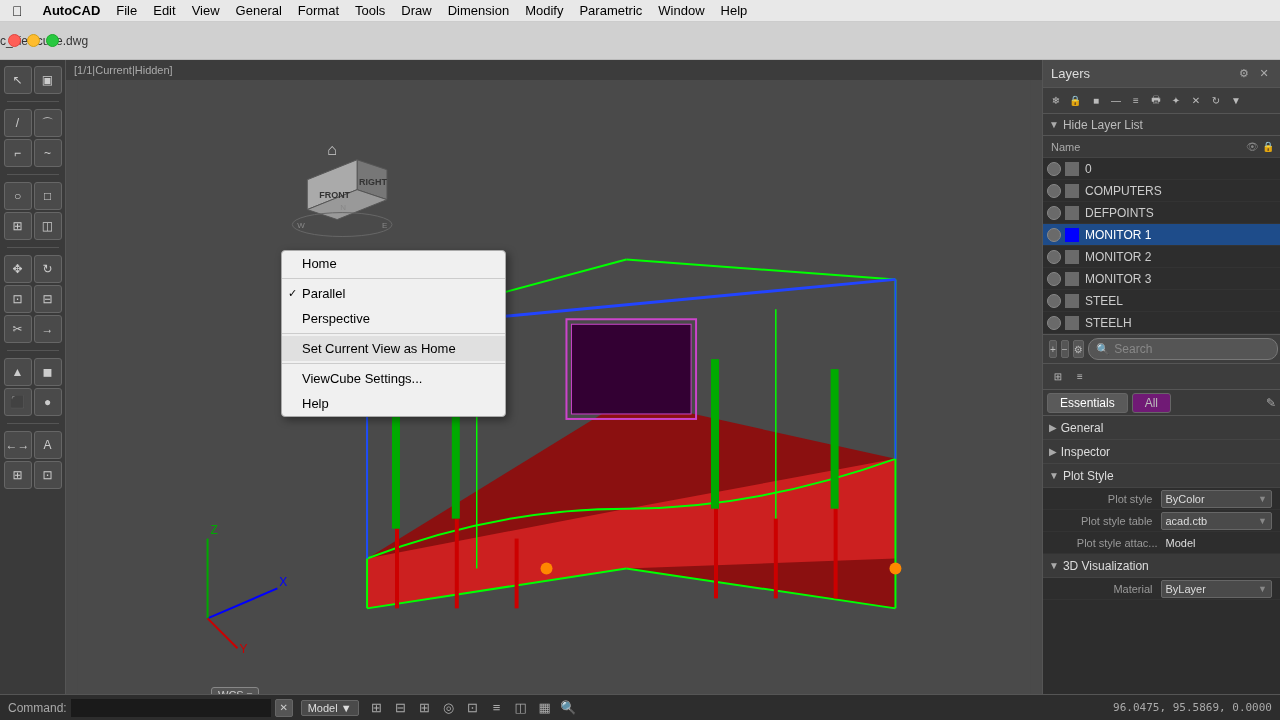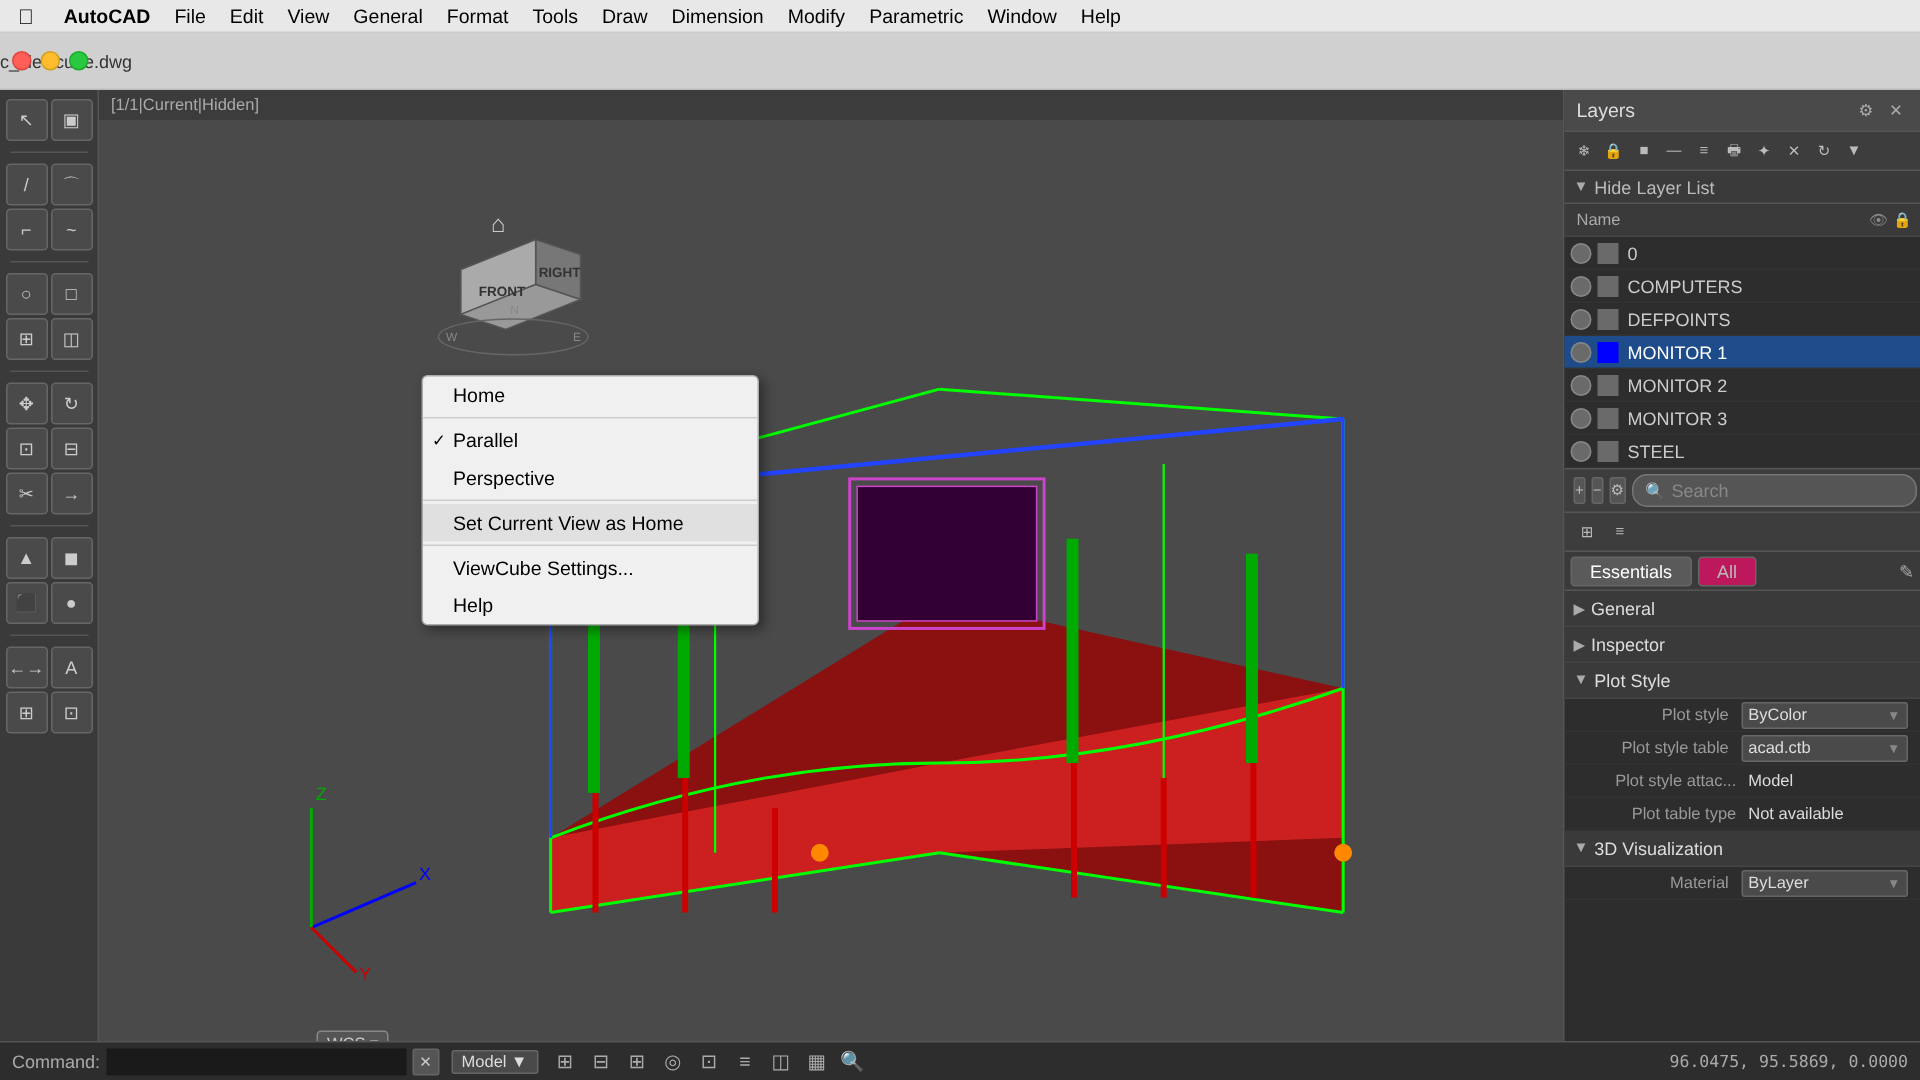--- a/index.html
+++ b/index.html
@@ -152,21 +152,21 @@
     #props-header {
       height: 28px; background: #4a4a4a; display: flex; align-items: center;
       padding: 0 8px; border-bottom: 1px solid #555;
     }
     #props-tabs {
       height: 26px; background: #3a3a3a; display: flex; align-items: center;
       padding: 0 4px; gap: 4px; border-bottom: 1px solid #555;
     }
     .props-tab-btn {
       padding: 2px 12px; border-radius: 3px; font-size: 12px;
-      cursor: pointer; color: #bbb; background: #be185d; border: 1px solid #666;
+      cursor: pointer; color: #bbb; background: #701a75; border: 1px solid #666;
     }
     .props-tab-btn.active { background: #5a5a5a; color: #fff; }
     .props-edit-icon { margin-left: auto; color: #aaa; cursor: pointer; font-size: 12px; }
 
     
     #props-icons-row {
       height: 26px; background: #3d3d3d; display: flex; align-items: center;
       padding: 0 6px; gap: 4px; border-bottom: 1px solid #555;
     }
 
@@ -481,20 +481,25 @@
           <div class="layer-row">
             <div class="layer-bullet on"></div>
             <div class="layer-color" style="background: rgb(106, 106, 106);"></div>
             <span class="layer-name">MONITOR 3</span>
           </div>
           <div class="layer-row">
             <div class="layer-bullet on"></div>
             <div class="layer-color" style="background: rgb(106, 106, 106);"></div>
             <span class="layer-name">STEEL</span>
           </div>
+          <div class="layer-row">
+            <div class="layer-bullet on"></div>
+            <div class="layer-color" style="background: rgb(106, 106, 106);"></div>
+            <span class="layer-name">STEELH</span>
+          </div>
         </div>
 
       <div id="layer-bottom">
         <div class="lb-btn">+</div>
         <div class="lb-btn">−</div>
         <div class="lb-btn">⚙</div>
         <div id="layer-search">
           <span class="search-icon">🔍</span>
           <input class="search-input" type="text" placeholder="Search" style="">
         </div>
@@ -539,24 +544,20 @@
         <div class="props-row">
           <span class="props-label">Plot style table</span>
           <div class="props-dropdown">
             <span>acad.ctb</span>
             <span class="props-dropdown-arrow">▼</span>
           </div>
         </div>
         <div class="props-row">
           <span class="props-label">Plot style attac...</span>
           <span class="props-value">Model</span>
-        </div>
-        <div class="props-row">
-          <span class="props-label">Plot table type</span>
-          <span class="props-value">Not available</span>
         </div>
 
         <div class="props-section-header">
           <span class="props-section-arrow">▼</span>
           <span class="props-section-title">3D Visualization</span>
         </div>
         <div class="props-row">
           <span class="props-label">Material</span>
           <div class="props-dropdown">
             <span>ByLayer</span>

